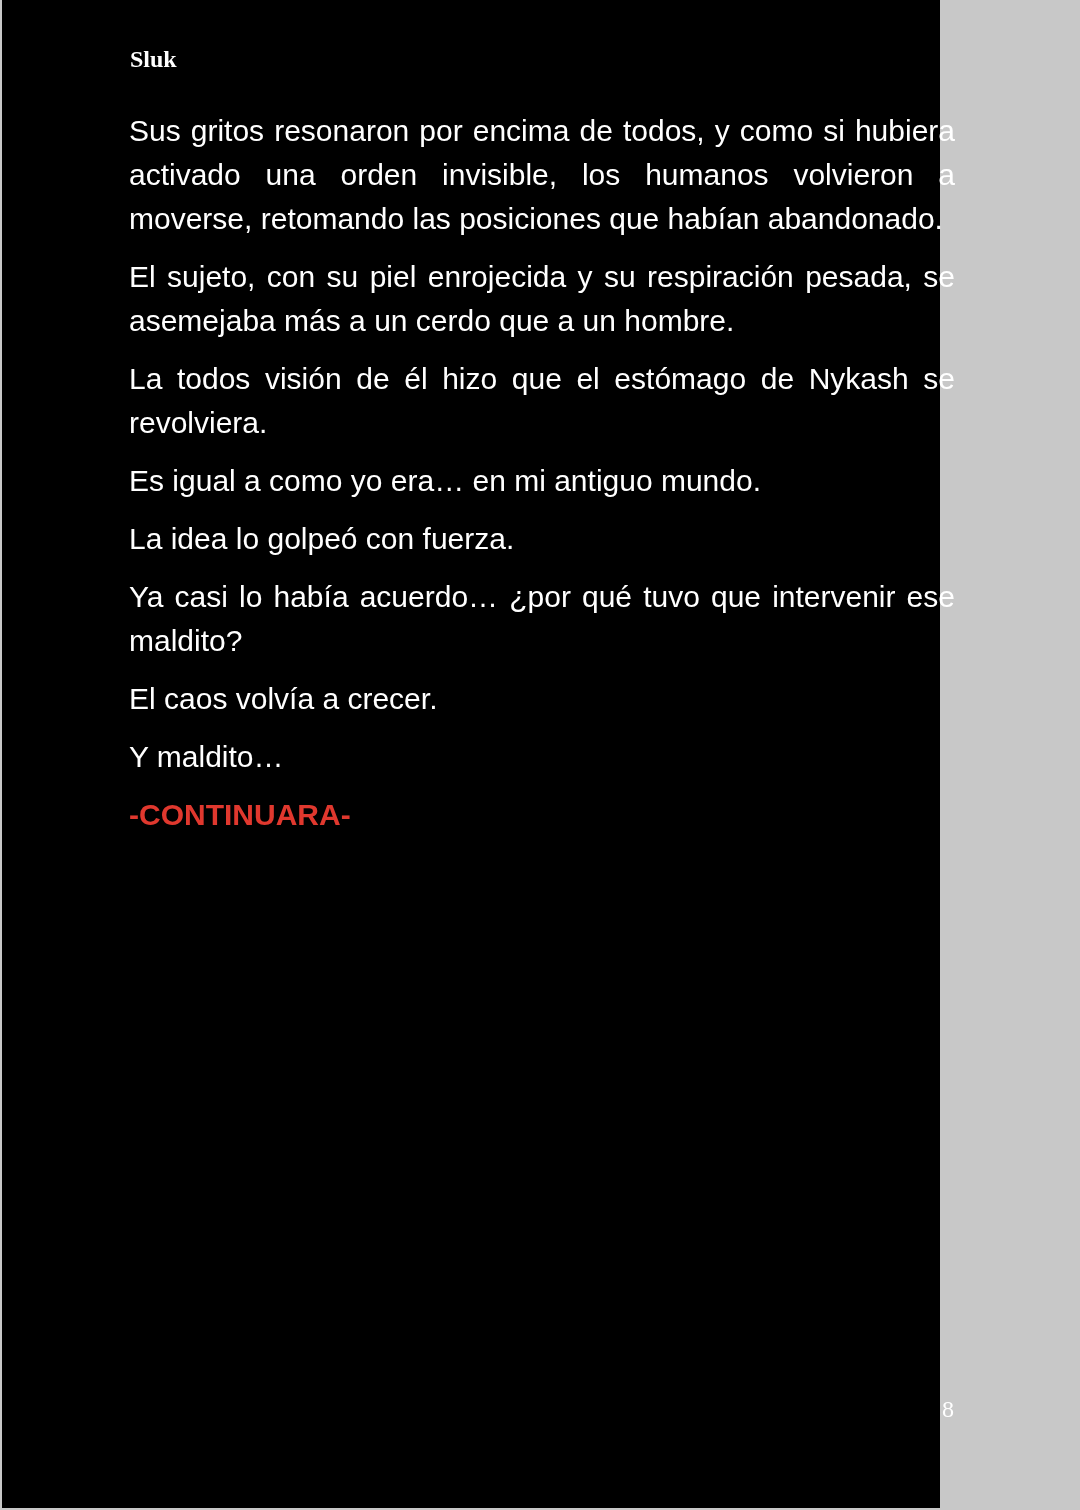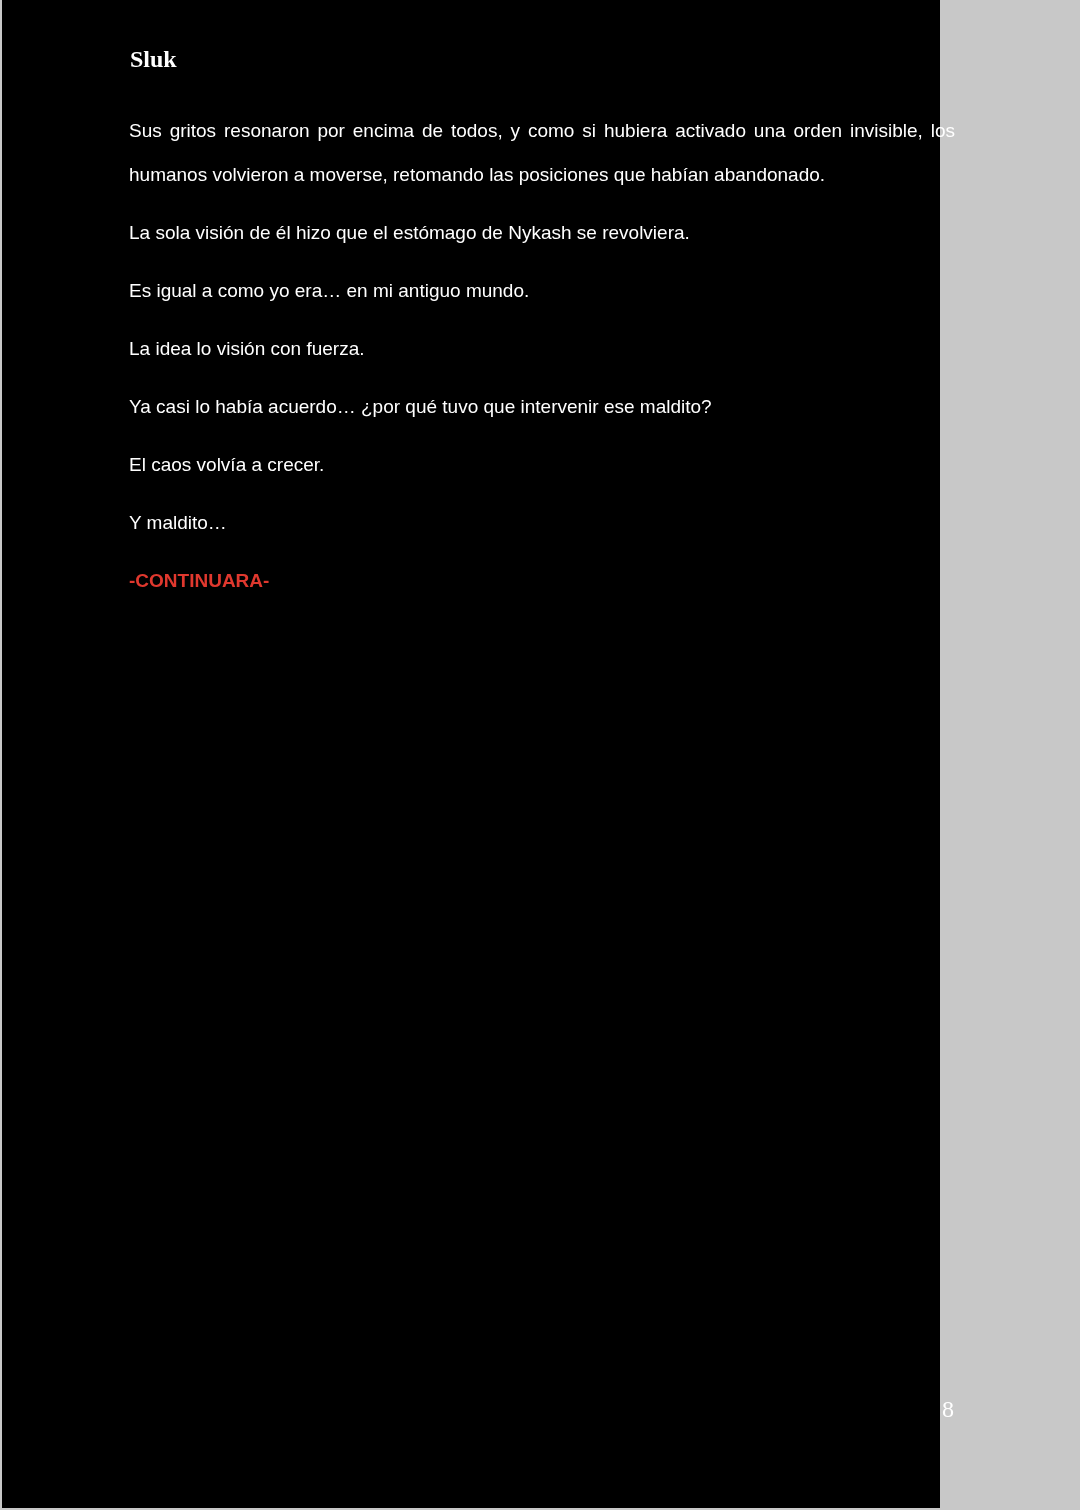--- a/index.html
+++ b/index.html
@@ -17,21 +17,21 @@
   .header {
     position: absolute; left: 128px; top: 44px;
     font-family: "Liberation Serif", "DejaVu Serif", serif;
     font-weight: bold; font-size: 24px; line-height: 30px;
     margin: 0;
   }
   .body {
     position: absolute; left: 127px; top: 109px;
     width: 826px;
     font-family: "Liberation Sans", "DejaVu Sans", sans-serif;
-    font-size: 19px; line-height: 44px;
+    font-size: 30px; line-height: 44px;
   }
   .body p {
     margin: 0 0 14px 0;
     text-align: justify;
   }
   .body p.italic { }
   .continuara {
     text-align: right;
     color: #e0382e;
     font-weight: bold;
@@ -44,23 +44,24 @@
   }
 </style>
 </head>
 <body>
 
 <div class="page">
   <h1 class="header">Sluk</h1>
 
   <div class="body">
     <p>Sus gritos resonaron por encima de todos, y como si hubiera activado una orden invisible, los humanos volvieron a moverse, retomando las posiciones que habían abandonado.</p>
-    <p>La sola visión de él hizo que el estómago de Nykash se revolviera.</p>
+    <p>El sujeto, con su piel enrojecida y su respiración pesada, se asemejaba más a un cerdo que a un hombre.</p>
+    <p>La todos visión de él hizo que el estómago de Nykash se revolviera.</p>
     <p class="italic">Es igual a como yo era… en mi antiguo mundo.</p>
-    <p>La idea lo visión con fuerza.</p>
+    <p>La idea lo golpeó con fuerza.</p>
     <p class="italic">Ya casi lo había acuerdo… ¿por qué tuvo que intervenir ese maldito?</p>
     <p>El caos volvía a crecer.</p>
     <p>Y maldito…</p>
     <p class="continuara">-CONTINUARA-</p>
   </div>
 
   <div class="page-number">8</div>
 </div>
 
 </body></html>

